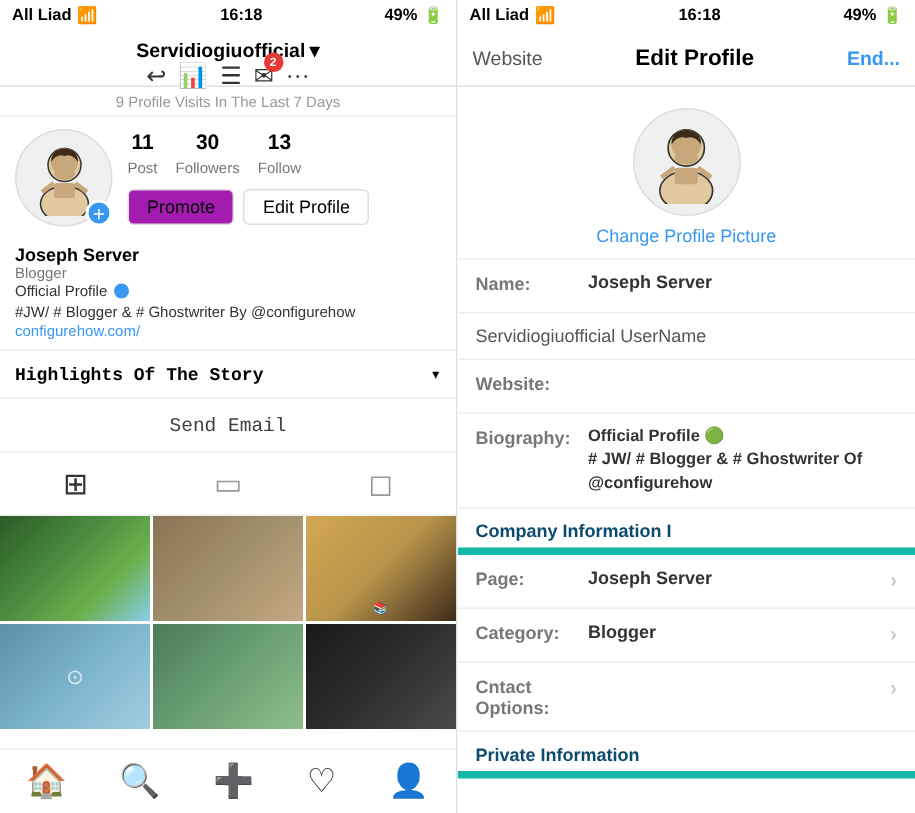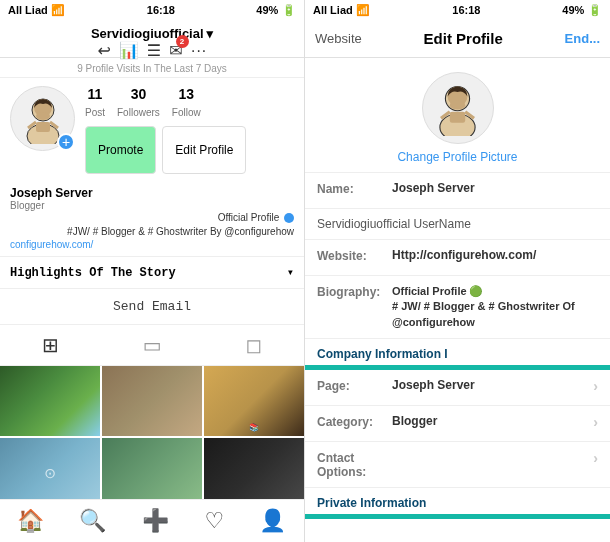--- a/index.html
+++ b/index.html
@@ -102,44 +102,44 @@
       display: flex;
       gap: 12px;
       margin-bottom: 6px;
     }
     .stat { text-align: center; }
     .stat-num { font-size: 14px; font-weight: 700; display: block; }
     .stat-label { font-size: 10px; color: #777; }
     .profile-buttons { display: flex; gap: 6px; }
     .btn-promote {
       border: 1px solid #ddd;
-      background: #86efac;
+      background: #a21caf;
       border-radius: 4px;
-      padding: 16px 12px;
+      padding: 4px 12px;
       font-size: 12px;
       cursor: pointer;
     }
     .btn-edit {
       border: 1px solid #ddd;
       background: #fff;
       border-radius: 4px;
       padding: 4px 12px;
       font-size: 12px;
       cursor: pointer;
       font-weight: 500;
     }
 
     
     .bio-section {
       padding: 4px 10px 6px;
       border-bottom: 1px solid #eee;
     }
     .bio-name { font-size: 12px; font-weight: 700; }
     .bio-tag { font-size: 10px; color: #777; }
-    .bio-text { font-size: 10px; color: #333; line-height: 1.4; text-align: right; }
+    .bio-text { font-size: 10px; color: #333; line-height: 1.4; }
     .bio-link { font-size: 10px; color: #3897f0; }
 
     
     .highlights-bar {
       display: flex;
       justify-content: space-between;
       align-items: center;
       padding: 8px 10px;
       border-bottom: 1px solid #eee;
       font-size: 12px;
@@ -467,21 +467,20 @@
 
     <div class="field-row">
       <span class="field-label">Name:</span>
       <span class="field-value">Joseph Server</span>
     </div>
 
     <div class="username-row">Servidiogiuofficial UserName</div>
 
     <div class="field-row">
       <span class="field-label">Website:</span>
-      <span class="field-value">Http://configurehow.com/</span>
     </div>
 
     <div class="field-row" style="align-items:flex-start;">
       <span class="field-label">Biography:</span>
       <span class="field-value bio-value">Official Profile 🟢<br># JW/ # Blogger &amp; # Ghostwriter Of<br>@configurehow</span>
     </div>
 
     <div class="section-header">Company Information I</div>
 
     <div class="field-row">

